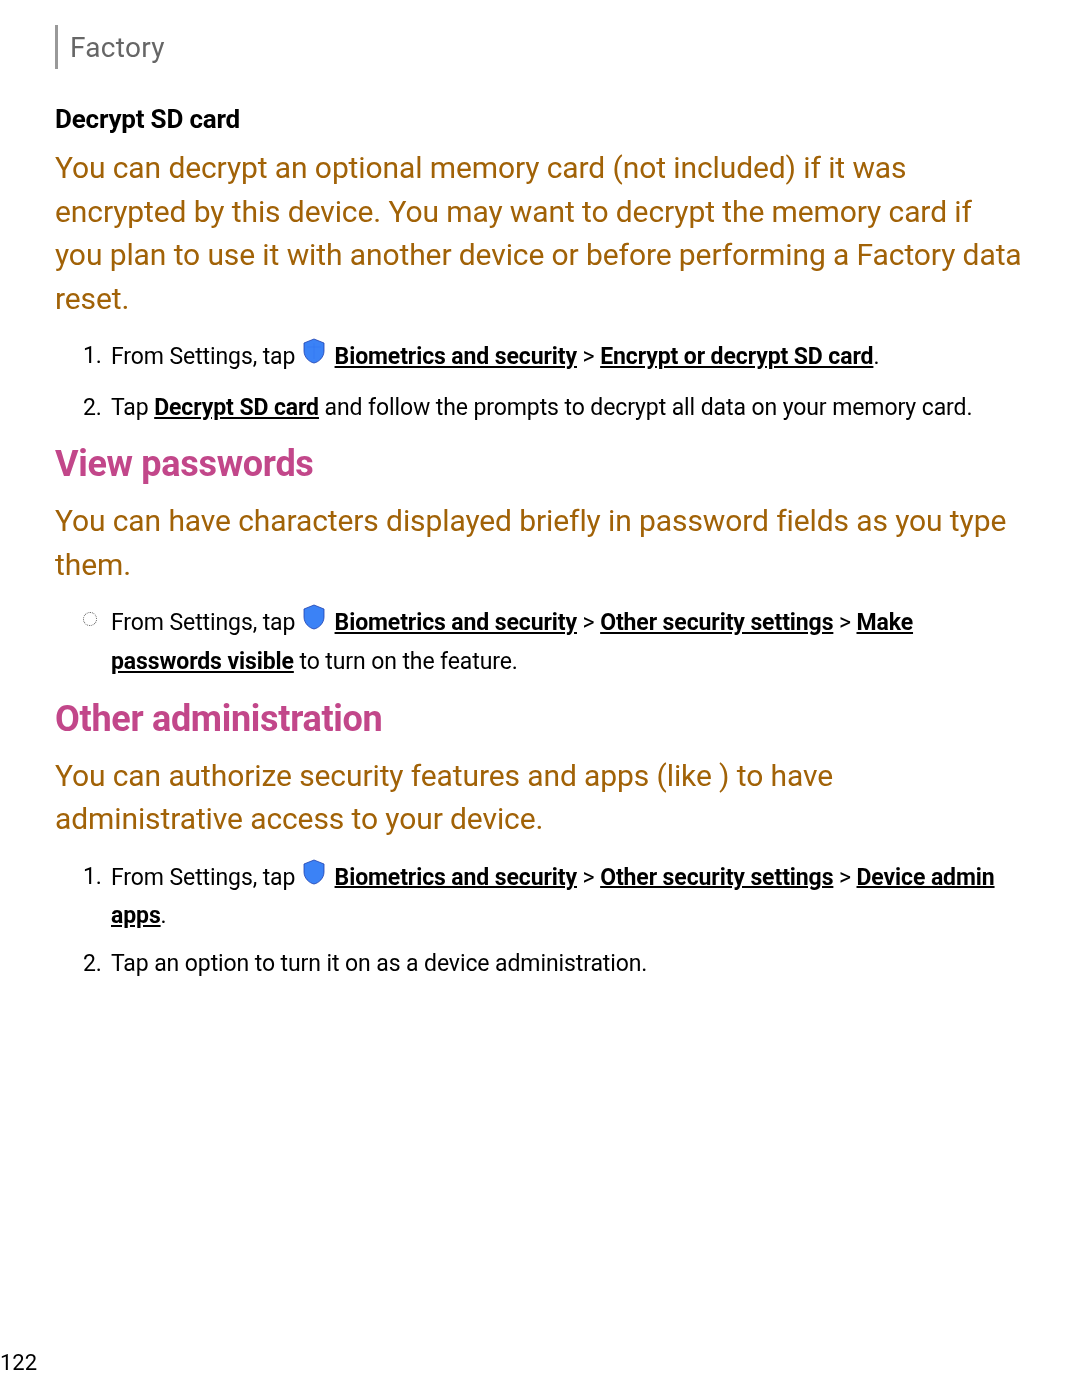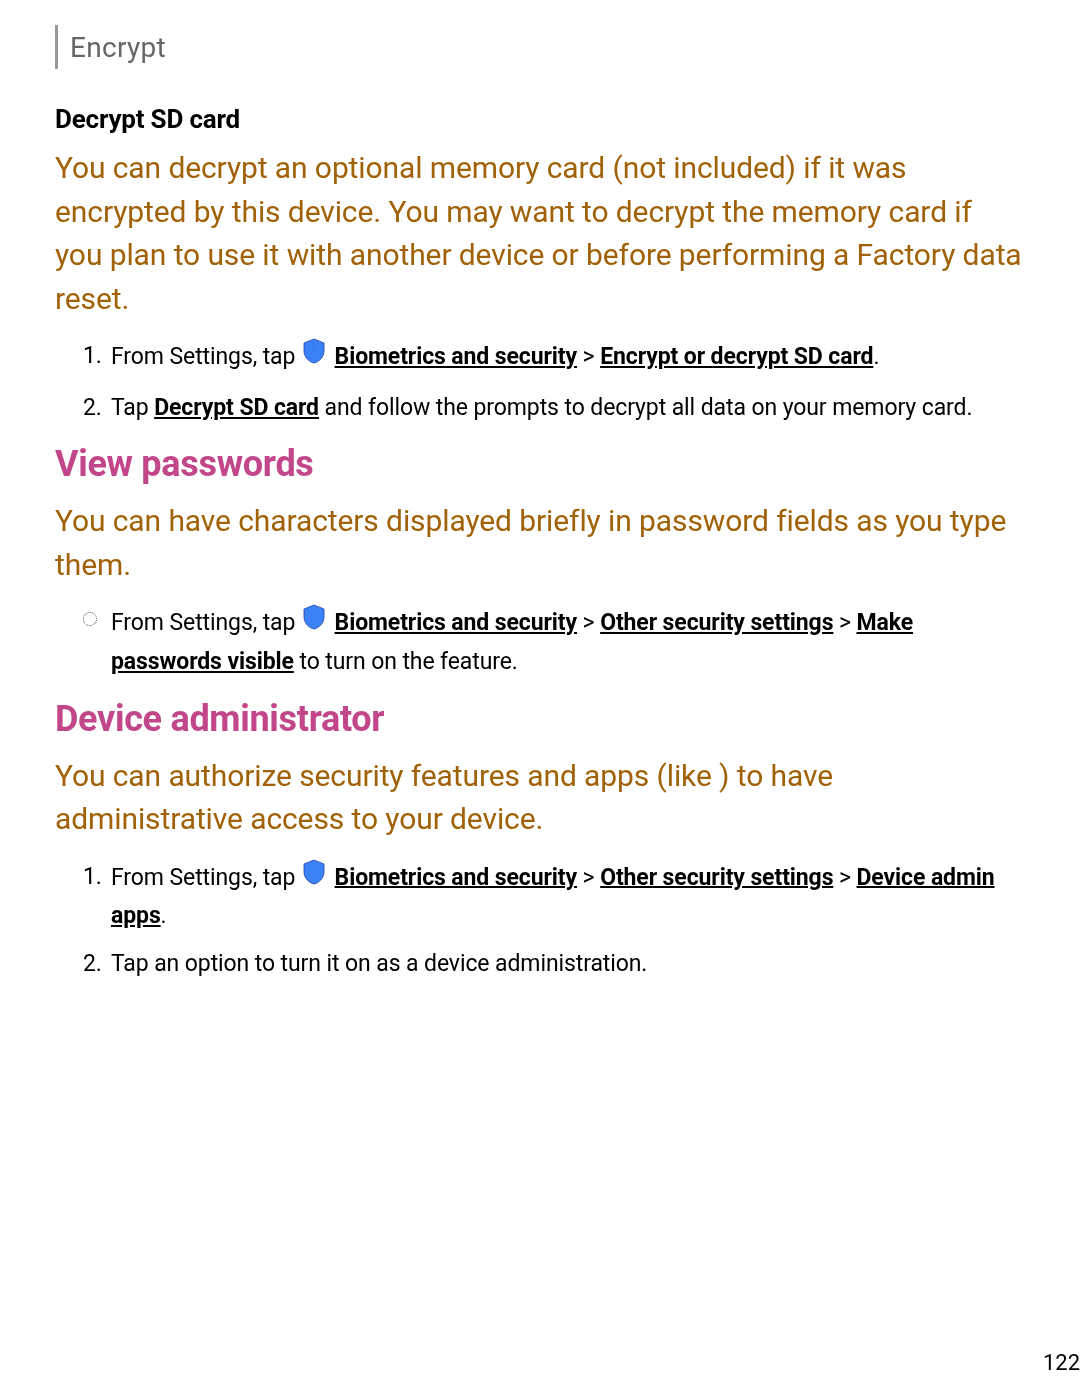--- a/index.html
+++ b/index.html
@@ -104,31 +104,31 @@
   }
   .bold {
     font-weight: 700;
     text-decoration: underline;
   }
   .page-number {
     position: absolute;
     bottom: 22px;
     left: 0;
     right: 0;
-    text-align: right;
+    text-align: left;
     font-size: 22px;
     color: #000;
   }
 </style>
 </head>
 <body>
 
 <div class="header">
   <div class="header-bar"></div>
-  <div class="header-title">Encrypt</div>
+  <div class="header-title">Factory</div>
 </div>
 
 <h3 class="sub-heading">Decrypt SD card</h3>
 <p class="para">You can decrypt an optional memory card (not included) if it was encrypted by this device. You may want to decrypt the memory card if you plan to use it with another device or before performing a Factory data reset.</p>
 <ol>
   <li>
     <span>From Settings, tap </span><span class="shield-icon"><svg width="24" height="26" viewBox="0 0 24 26">
           <path d="M12 1 L22 5 L22 13 C22 19 17 24 12 25 C7 24 2 19 2 13 L2 5 Z" fill="#3b82f6"></path>
           <path d="M12 1 L22 5 L22 13 C22 19 17 24 12 25 C7 24 2 19 2 13 L2 5 Z" fill="none" stroke="#1e40af" stroke-width="0.8"></path>
           <path d="M12 5 L12 21 M5 9 L19 9" stroke="#2563eb" stroke-width="0.6" opacity="0.4"></path>
@@ -146,21 +146,21 @@
   <li>
     <span class="bullet-icon"></span>
     <span>From Settings, tap </span><span class="shield-icon"><svg width="24" height="26" viewBox="0 0 24 26">
           <path d="M12 1 L22 5 L22 13 C22 19 17 24 12 25 C7 24 2 19 2 13 L2 5 Z" fill="#3b82f6"></path>
           <path d="M12 1 L22 5 L22 13 C22 19 17 24 12 25 C7 24 2 19 2 13 L2 5 Z" fill="none" stroke="#1e40af" stroke-width="0.8"></path>
         </svg></span>
     <span class="bold">Biometrics and security</span><span> &gt; </span><span class="bold">Other security settings</span><span> &gt; </span><span class="bold">Make passwords visible</span><span> to turn on the feature.</span>
   </li>
 </ul>
 
-<h2 class="section-heading">Device administrator</h2>
+<h2 class="section-heading">Other administration</h2>
 <p class="para">You can authorize security features and apps (like ) to have administrative access to your device.</p>
 <ol>
   <li>
     <span>From Settings, tap </span><span class="shield-icon"><svg width="24" height="26" viewBox="0 0 24 26">
           <path d="M12 1 L22 5 L22 13 C22 19 17 24 12 25 C7 24 2 19 2 13 L2 5 Z" fill="#3b82f6"></path>
           <path d="M12 1 L22 5 L22 13 C22 19 17 24 12 25 C7 24 2 19 2 13 L2 5 Z" fill="none" stroke="#1e40af" stroke-width="0.8"></path>
         </svg></span>
     <span class="bold">Biometrics and security</span><span> &gt; </span><span class="bold">Other security settings</span><span> &gt; </span><span class="bold">Device admin apps</span><span>.</span>
   </li>
   <li>

